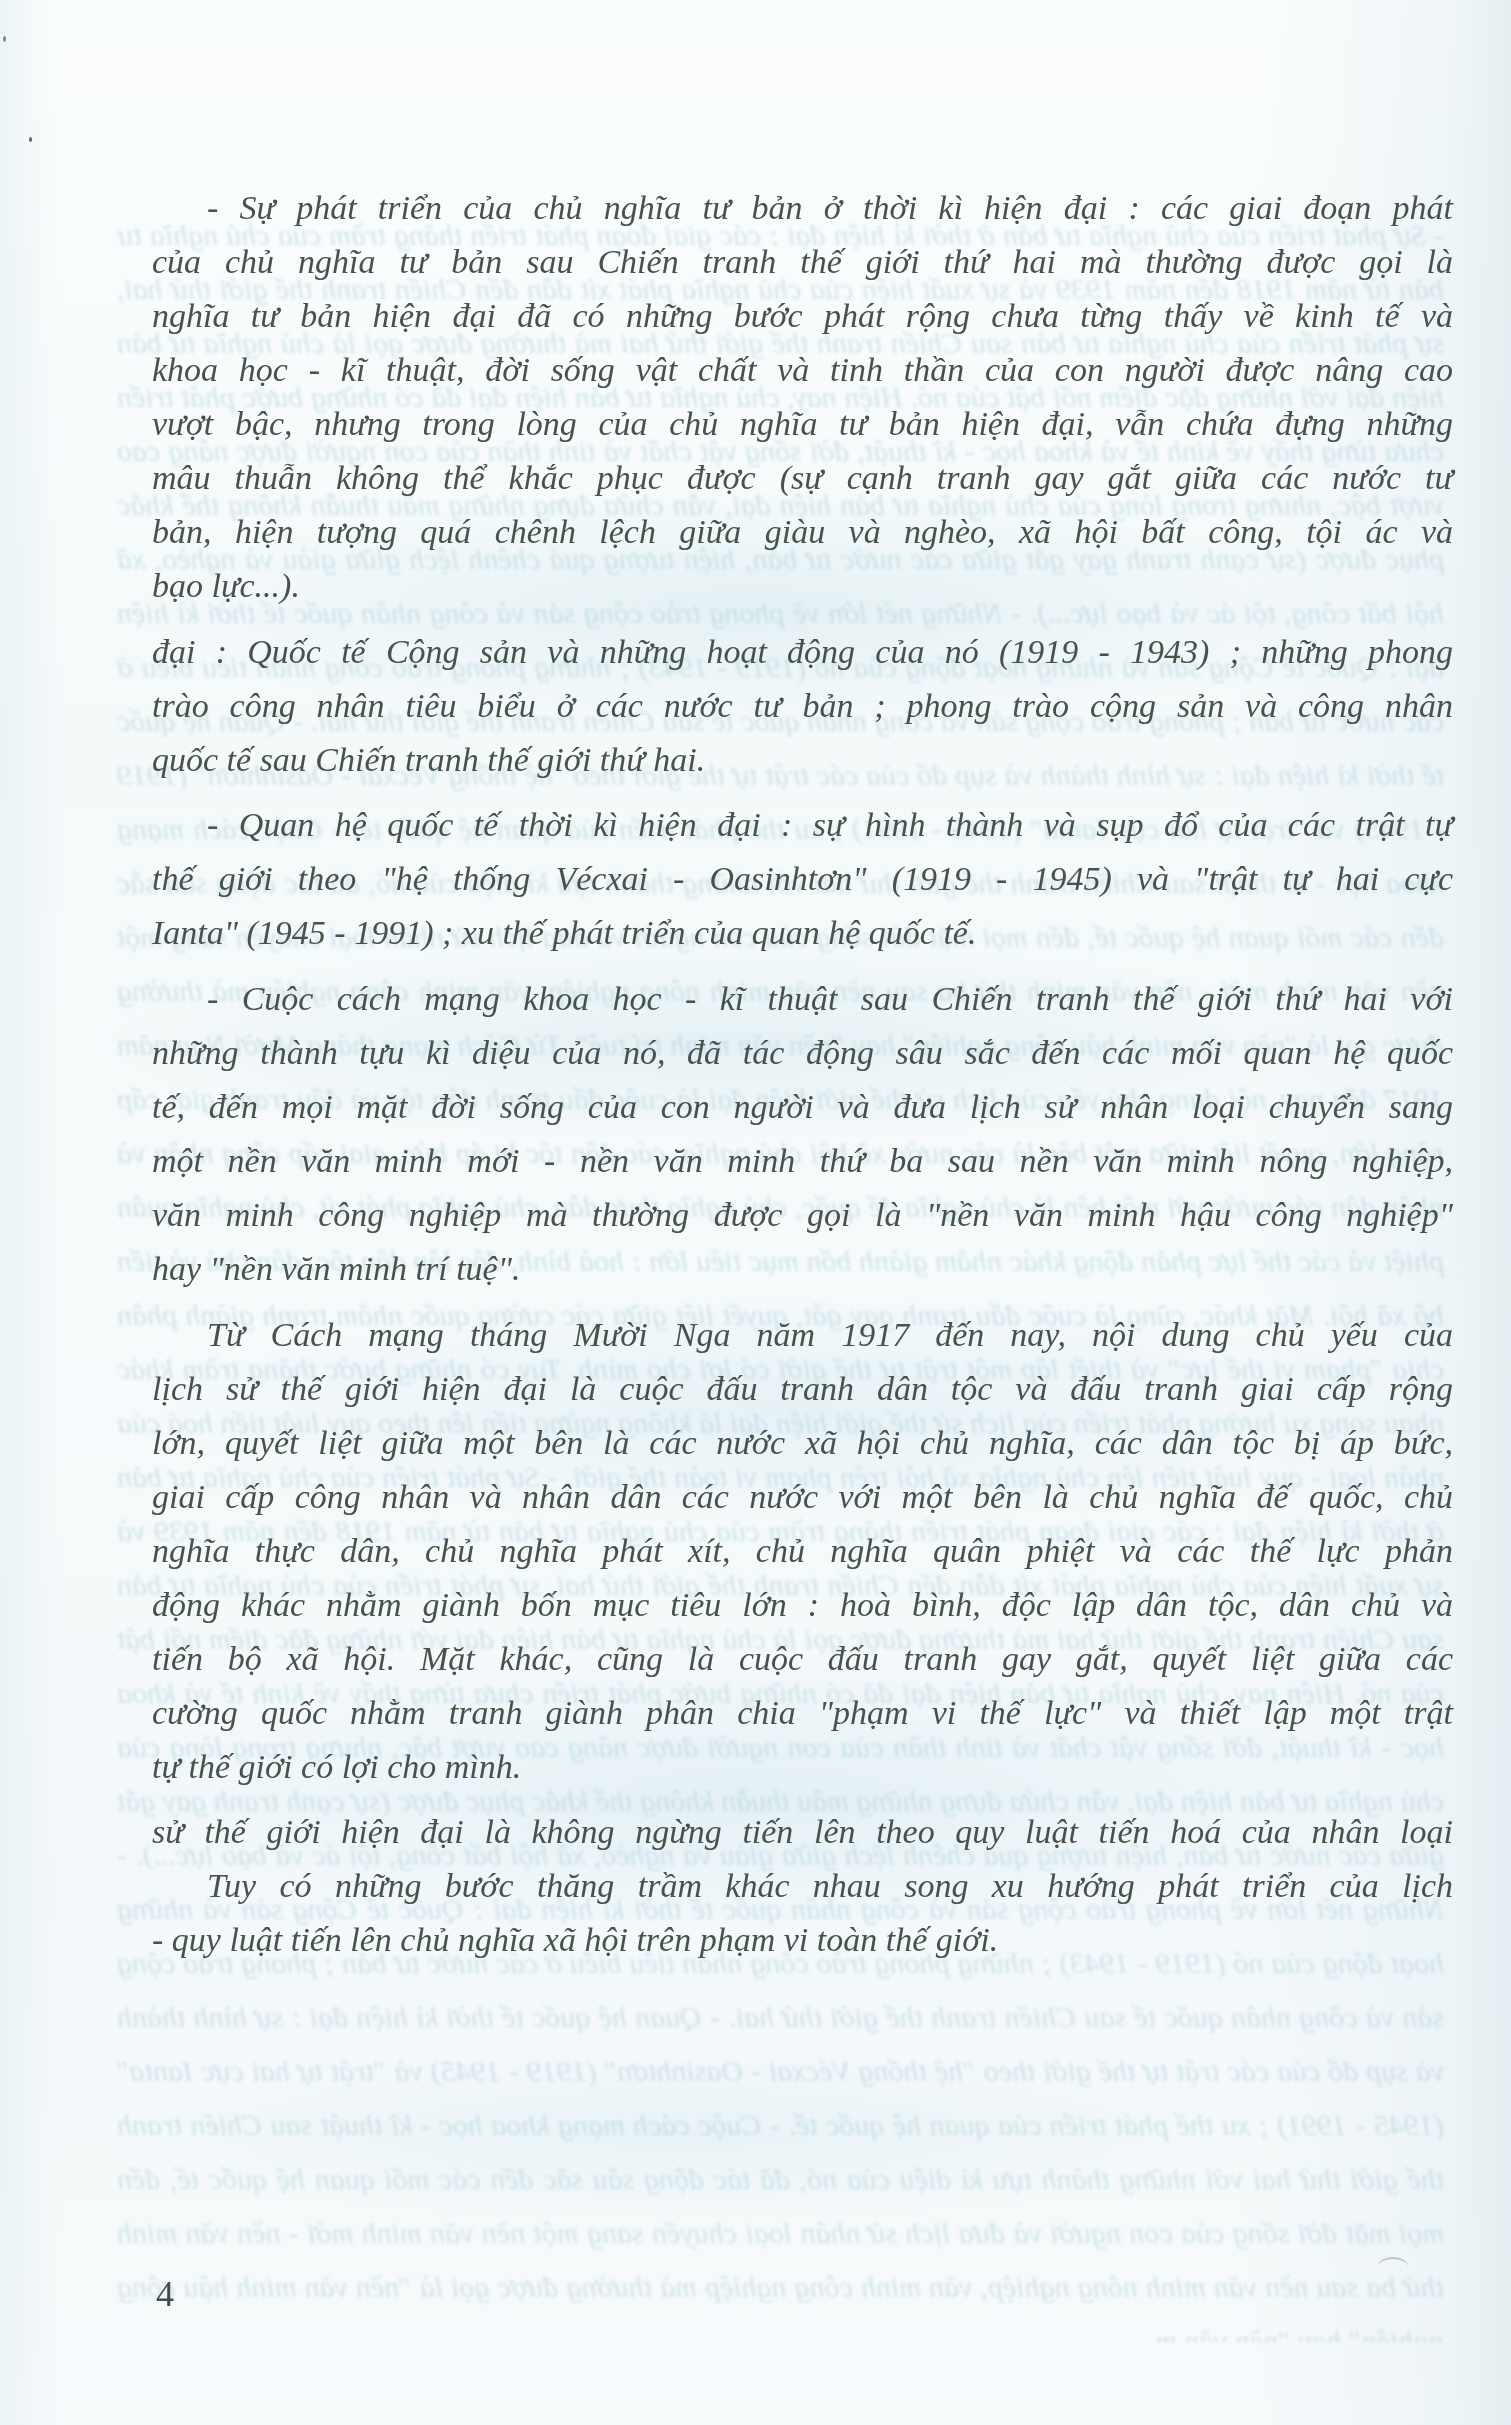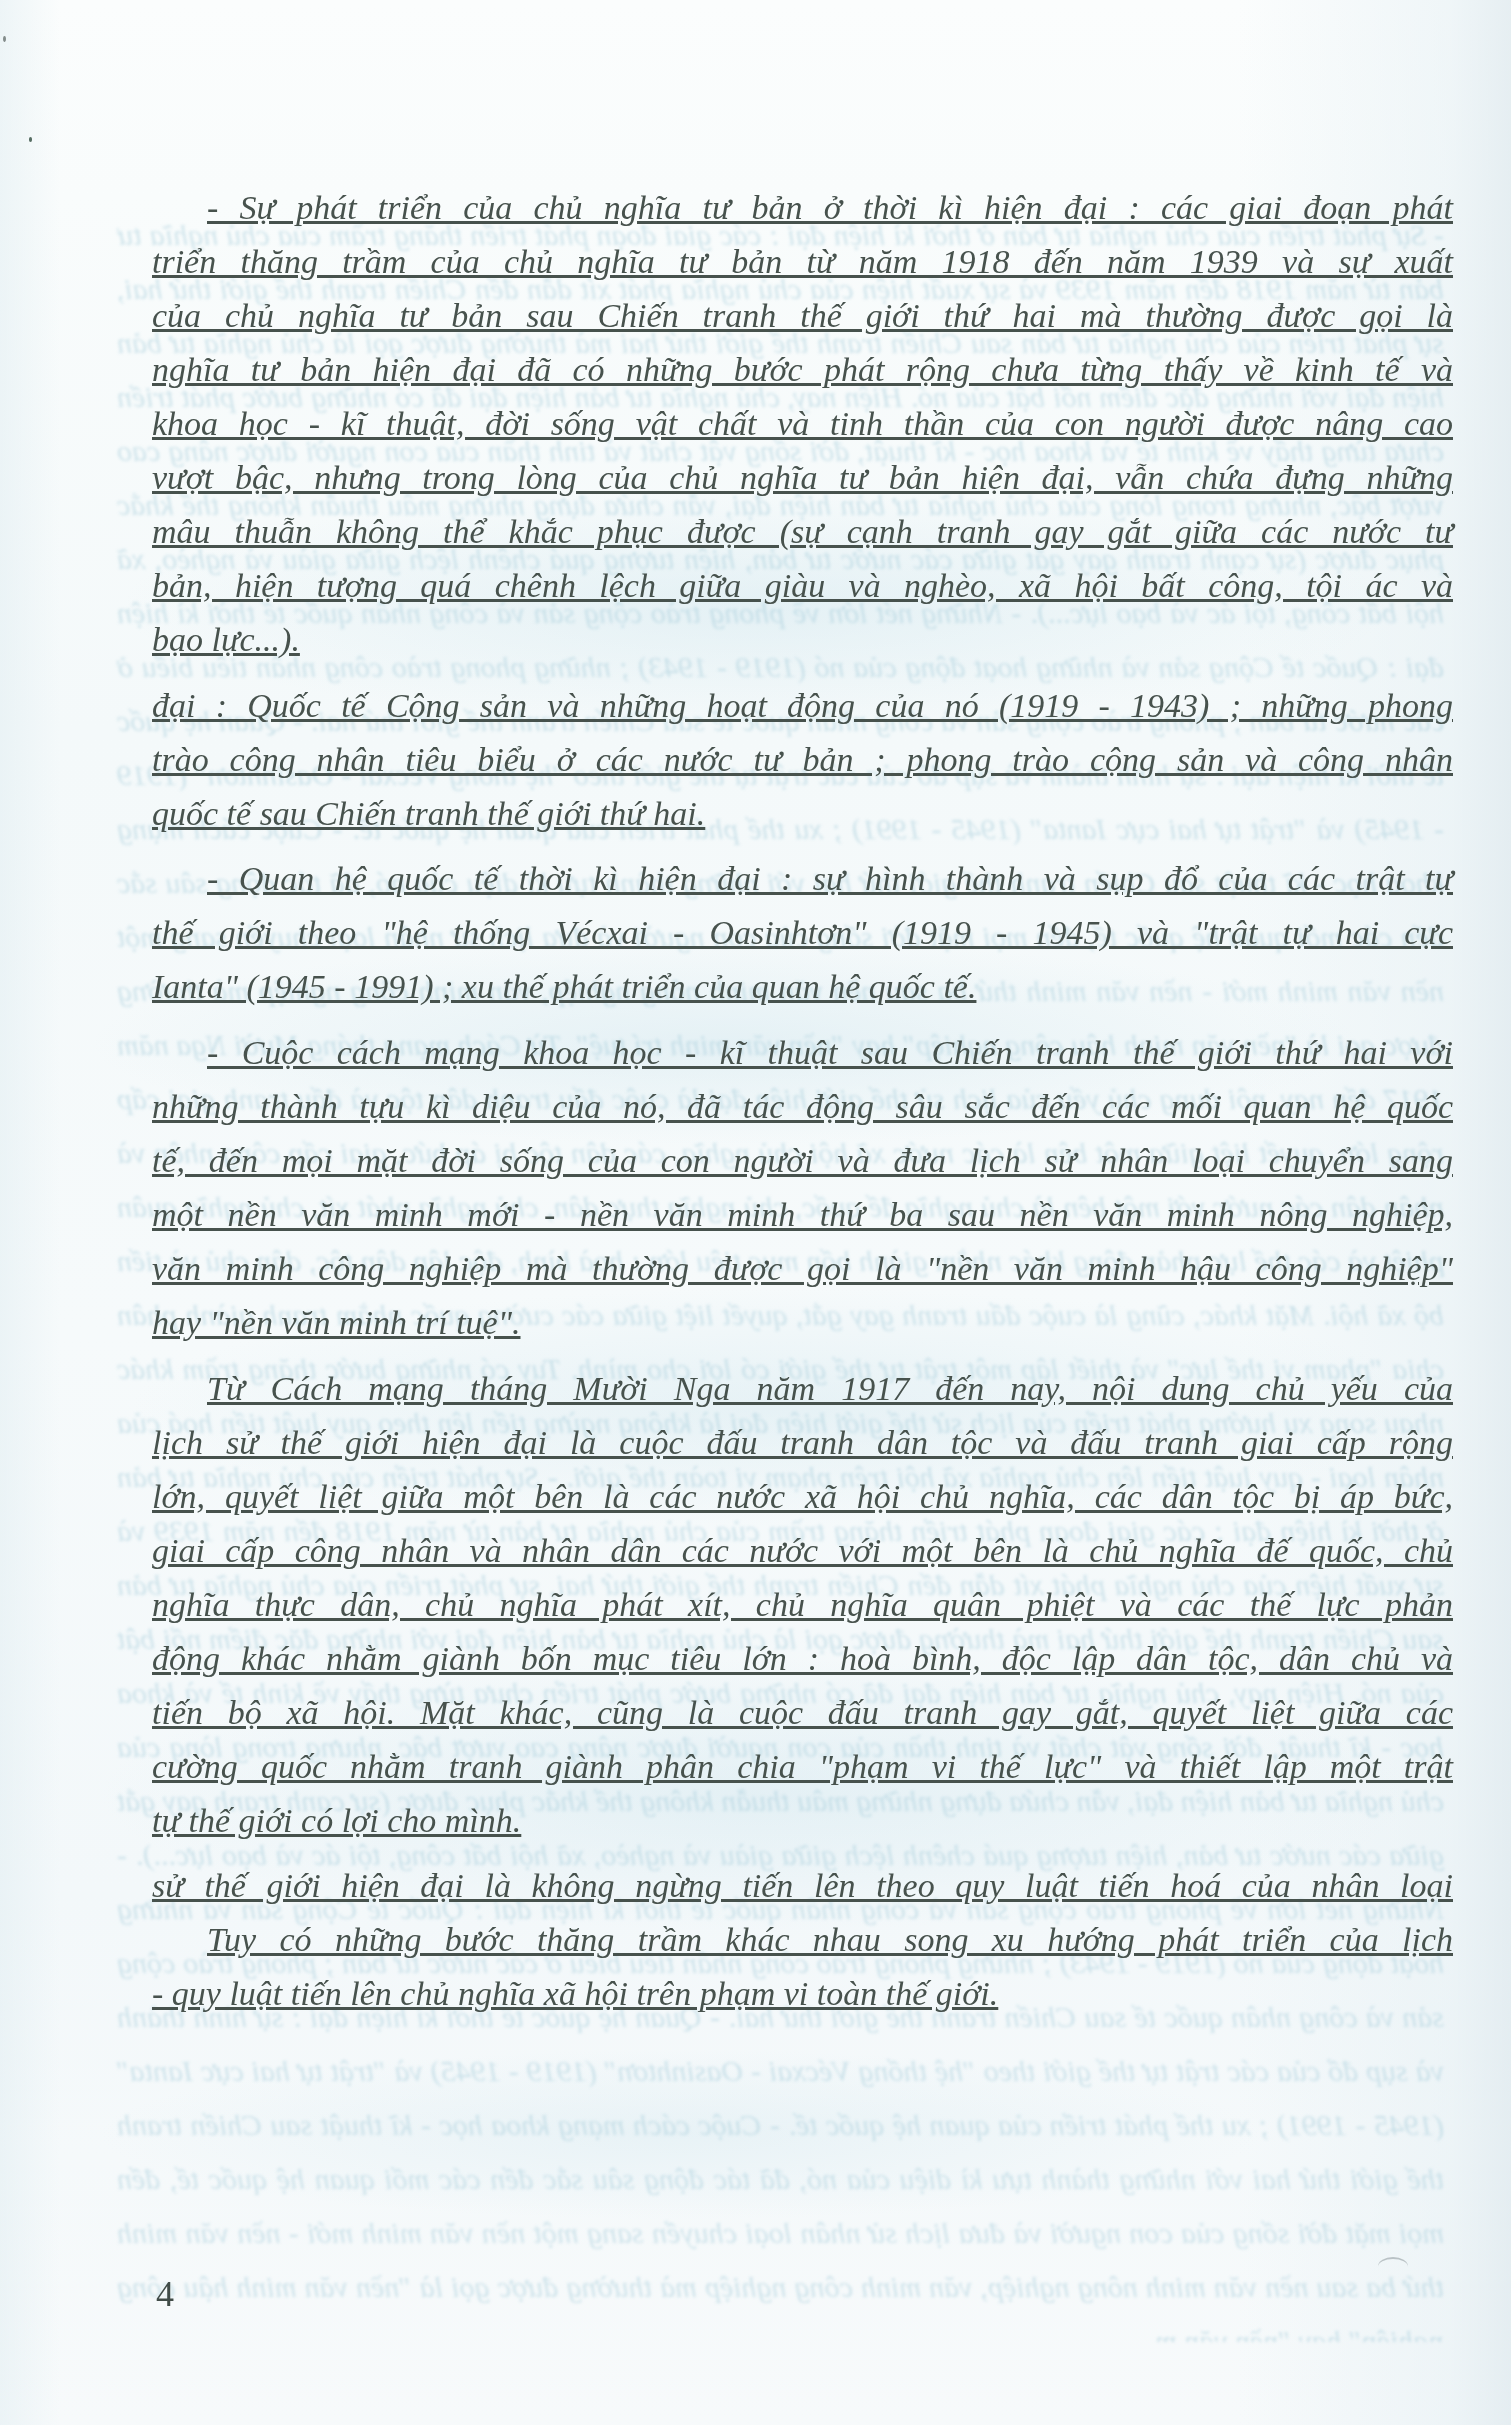--- a/index.html
+++ b/index.html
@@ -31,21 +31,21 @@
     color:#9ec8d7;opacity:.45;filter:blur(1.6px);
     font:italic 30px/54px "Liberation Serif","DejaVu Serif",serif;
     text-align:justify;overflow:hidden;pointer-events:none;
   }
   #text{
     position:absolute;left:152px;top:181px;width:1301px;
     color:#47524d;
     font:italic 34px/54px "Liberation Serif","DejaVu Serif",serif;
     text-rendering:optimizeLegibility;
   }
-  .para{margin:0 0 11.7px 0;text-decoration:underline;}
+  .para{margin:0 0 11.7px 0;}
   .line{text-align:justify;text-align-last:justify;}
   .line.first{padding-left:55px;}
   .line.last{text-align-last:left;}
   #pagenum{
     position:absolute;left:156px;top:2275px;
     font:normal 36px/39px "Liberation Serif","DejaVu Serif",serif;
     color:#414c48;font-style:normal;
   }
   .speck{position:absolute;border-radius:50%;}
   #speck1{left:29px;top:137px;width:3.3px;height:4.6px;background:#2e4a3c;opacity:.8;}
@@ -54,21 +54,20 @@
           border-top:2px solid rgba(120,130,135,.45);background:none;}
 </style>
 </head>
 <body>
 
 <div id="page">
   <div id="bleed" aria-hidden="true">- Sự phát triển của chủ nghĩa tư bản ở thời kì hiện đại : các giai đoạn phát triển thăng trầm của chủ nghĩa tư bản từ năm 1918 đến năm 1939 và sự xuất hiện của chủ nghĩa phát xít dẫn đến Chiến tranh thế giới thứ hai, sự phát triển của chủ nghĩa tư bản sau Chiến tranh thế giới thứ hai mà thường được gọi là chủ nghĩa tư bản hiện đại với những đặc điểm nổi bật của nó. Hiện nay, chủ nghĩa tư bản hiện đại đã có những bước phát triển chưa từng thấy về kinh tế và khoa học - kĩ thuật, đời sống vật chất và tinh thần của con người được nâng cao vượt bậc, nhưng trong lòng của chủ nghĩa tư bản hiện đại, vẫn chứa đựng những mâu thuẫn không thể khắc phục được (sự cạnh tranh gay gắt giữa các nước tư bản, hiện tượng quá chênh lệch giữa giàu và nghèo, xã hội bất công, tội ác và bạo lực...). - Những nét lớn về phong trào cộng sản và công nhân quốc tế thời kì hiện đại : Quốc tế Cộng sản và những hoạt động của nó (1919 - 1943) ; những phong trào công nhân tiêu biểu ở các nước tư bản ; phong trào cộng sản và công nhân quốc tế sau Chiến tranh thế giới thứ hai. - Quan hệ quốc tế thời kì hiện đại : sự hình thành và sụp đổ của các trật tự thế giới theo "hệ thống Vécxai - Oasinhtơn" (1919 - 1945) và "trật tự hai cực Ianta" (1945 - 1991) ; xu thế phát triển của quan hệ quốc tế. - Cuộc cách mạng khoa học - kĩ thuật sau Chiến tranh thế giới thứ hai với những thành tựu kì diệu của nó, đã tác động sâu sắc đến các mối quan hệ quốc tế, đến mọi mặt đời sống của con người và đưa lịch sử nhân loại chuyển sang một nền văn minh mới - nền văn minh thứ ba sau nền văn minh nông nghiệp, văn minh công nghiệp mà thường được gọi là "nền văn minh hậu công nghiệp" hay "nền văn minh trí tuệ". Từ Cách mạng tháng Mười Nga năm 1917 đến nay, nội dung chủ yếu của lịch sử thế giới hiện đại là cuộc đấu tranh dân tộc và đấu tranh giai cấp rộng lớn, quyết liệt giữa một bên là các nước xã hội chủ nghĩa, các dân tộc bị áp bức, giai cấp công nhân và nhân dân các nước với một bên là chủ nghĩa đế quốc, chủ nghĩa thực dân, chủ nghĩa phát xít, chủ nghĩa quân phiệt và các thế lực phản động khác nhằm giành bốn mục tiêu lớn : hoà bình, độc lập dân tộc, dân chủ và tiến bộ xã hội. Mặt khác, cũng là cuộc đấu tranh gay gắt, quyết liệt giữa các cường quốc nhằm tranh giành phân chia "phạm vi thế lực" và thiết lập một trật tự thế giới có lợi cho mình. Tuy có những bước thăng trầm khác nhau song xu hướng phát triển của lịch sử thế giới hiện đại là không ngừng tiến lên theo quy luật tiến hoá của nhân loại - quy luật tiến lên chủ nghĩa xã hội trên phạm vi toàn thế giới. - Sự phát triển của chủ nghĩa tư bản ở thời kì hiện đại : các giai đoạn phát triển thăng trầm của chủ nghĩa tư bản từ năm 1918 đến năm 1939 và sự xuất hiện của chủ nghĩa phát xít dẫn đến Chiến tranh thế giới thứ hai, sự phát triển của chủ nghĩa tư bản sau Chiến tranh thế giới thứ hai mà thường được gọi là chủ nghĩa tư bản hiện đại với những đặc điểm nổi bật của nó. Hiện nay, chủ nghĩa tư bản hiện đại đã có những bước phát triển chưa từng thấy về kinh tế và khoa học - kĩ thuật, đời sống vật chất và tinh thần của con người được nâng cao vượt bậc, nhưng trong lòng của chủ nghĩa tư bản hiện đại, vẫn chứa đựng những mâu thuẫn không thể khắc phục được (sự cạnh tranh gay gắt giữa các nước tư bản, hiện tượng quá chênh lệch giữa giàu và nghèo, xã hội bất công, tội ác và bạo lực...). - Những nét lớn về phong trào cộng sản và công nhân quốc tế thời kì hiện đại : Quốc tế Cộng sản và những hoạt động của nó (1919 - 1943) ; những phong trào công nhân tiêu biểu ở các nước tư bản ; phong trào cộng sản và công nhân quốc tế sau Chiến tranh thế giới thứ hai. - Quan hệ quốc tế thời kì hiện đại : sự hình thành và sụp đổ của các trật tự thế giới theo "hệ thống Vécxai - Oasinhtơn" (1919 - 1945) và "trật tự hai cực Ianta" (1945 - 1991) ; xu thế phát triển của quan hệ quốc tế. - Cuộc cách mạng khoa học - kĩ thuật sau Chiến tranh thế giới thứ hai với những thành tựu kì diệu của nó, đã tác động sâu sắc đến các mối quan hệ quốc tế, đến mọi mặt đời sống của con người và đưa lịch sử nhân loại chuyển sang một nền văn minh mới - nền văn minh thứ ba sau nền văn minh nông nghiệp, văn minh công nghiệp mà thường được gọi là "nền văn minh hậu công nghiệp" hay "nền văn m</div>
   <div id="text">
       <div class="para">
         <div class="line first">- Sự phát triển của chủ nghĩa tư bản ở thời kì hiện đại : các giai đoạn phát</div>
-        <div class="line">triển thăng trầm của chủ nghĩa tư bản từ năm 1918 đến năm 1939 và sự xuất</div>
         <div class="line">của chủ nghĩa tư bản sau Chiến tranh thế giới thứ hai mà thường được gọi là</div>
         <div class="line">nghĩa tư bản hiện đại đã có những bước phát rộng chưa từng thấy về kinh tế và</div>
         <div class="line">khoa học - kĩ thuật, đời sống vật chất và tinh thần của con người được nâng cao</div>
         <div class="line">vượt bậc, nhưng trong lòng của chủ nghĩa tư bản hiện đại, vẫn chứa đựng những</div>
         <div class="line">mâu thuẫn không thể khắc phục được (sự cạnh tranh gay gắt giữa các nước tư</div>
         <div class="line">bản, hiện tượng quá chênh lệch giữa giàu và nghèo, xã hội bất công, tội ác và</div>
         <div class="line last">bạo lực...).</div>
       </div>
       <div class="para">
         <div class="line">đại : Quốc tế Cộng sản và những hoạt động của nó (1919 - 1943) ; những phong</div>

